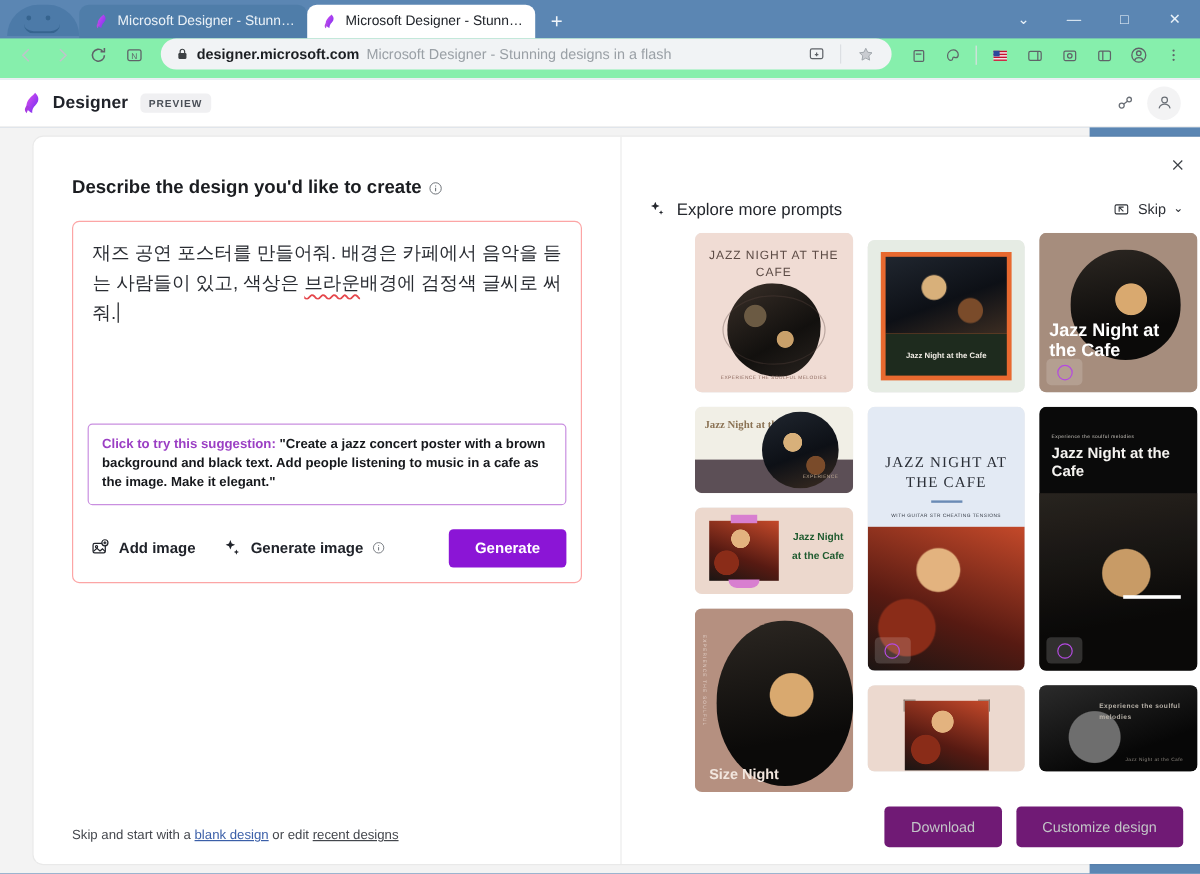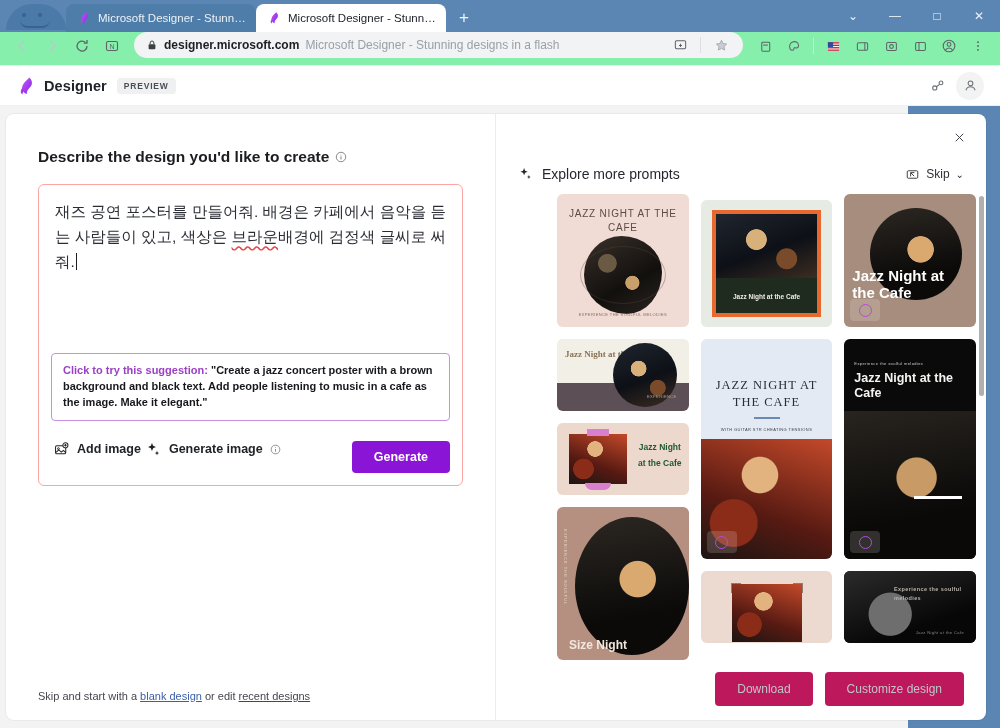--- a/index.html
+++ b/index.html
@@ -90,21 +90,21 @@
   }
   .appbar-right { margin-left: auto; display: flex; align-items: center; gap: 4px; }
   .round-btn {
     width: 28px; height: 28px; border-radius: 50%; display: flex;
     align-items: center; justify-content: center; color: #6a6f76; cursor: pointer;
   }
   .round-btn.filled { background: #f3f3f4; }
 
   .stage {
     position: absolute; left: 0; top: 106px; width: 908px; height: 622px;
-    background: #f3f3f3; padding: 8px 10px 8px 6px;
+    background: #f3f3f3; padding: 8px 10px 8px 28px;
   }
   .card {
     width: 980px; height: 606px; background: #ffffff; border-radius: 8px;
     display: flex; overflow: hidden; box-shadow: 0 0 0 1px rgba(0,0,0,.04);
   }
 
   
   .left {
     width: 490px; border-right: 1px solid #ececec; position: relative;
     padding: 34px 32px 0 32px; display: flex; flex-direction: column;
@@ -128,21 +128,21 @@
     display: inline-block; width: 1px; height: 17px; background: #1b1d21;
     vertical-align: -3px; margin-left: 1px;
   }
   .suggestion {
     margin: 0 12px 10px 12px; border: 1px solid #c98fe0; border-radius: 4px;
     padding: 9px 11px; font-size: 11px; line-height: 1.45; color: #16181c;
     font-weight: bold;
   }
   .suggest-lead { color: #9b3fc4; }
   .composer-bar {
-    display: flex; align-items: flex-start; gap: 4px; padding: 10px 12px 12px 14px;
+    display: flex; align-items: center; gap: 22px; padding: 10px 12px 12px 14px;
     border-top: 0;
   }
   .tool-link {
     display: flex; align-items: center; gap: 7px; font-size: 12.5px;
     color: #20232a; font-weight: bold; cursor: pointer;
   }
   .gen-btn {
     margin-left: auto; background: #8b15d6; color: #fff; font-size: 12.5px;
     font-weight: bold; border: none; border-radius: 4px; padding: 9px 22px;
     cursor: pointer;
@@ -197,21 +197,21 @@
     position: absolute; right: 2px; top: 82px; width: 5px; height: 455px;
     border-radius: 3px; background: transparent;
   }
   .scrollthumb {
     width: 5px; height: 200px; border-radius: 3px; background: #b0b0b0;
   }
   .right-footer {
     position: absolute; right: 22px; bottom: 14px; display: flex; gap: 12px;
   }
   .ghost-btn {
-    background: #be185d; color: #c2c4c7; font-size: 12px; border: none;
+    background: #701a75; color: #c2c4c7; font-size: 12px; border: none;
     border-radius: 4px; padding: 10px 22px; cursor: default;
   }
 
   
   .p { width: 100%; height: 100%; position: relative; overflow: hidden; }
   .serif { font-family: "Liberation Serif", serif; }
   .mini { font-size: 4px; letter-spacing: .4px; }
   .grain1 { background:
      radial-gradient(circle at 30% 35%, #6b5a43 0 12%, transparent 13%),
      radial-gradient(circle at 62% 60%, #c9a06a 0 10%, transparent 11%),

